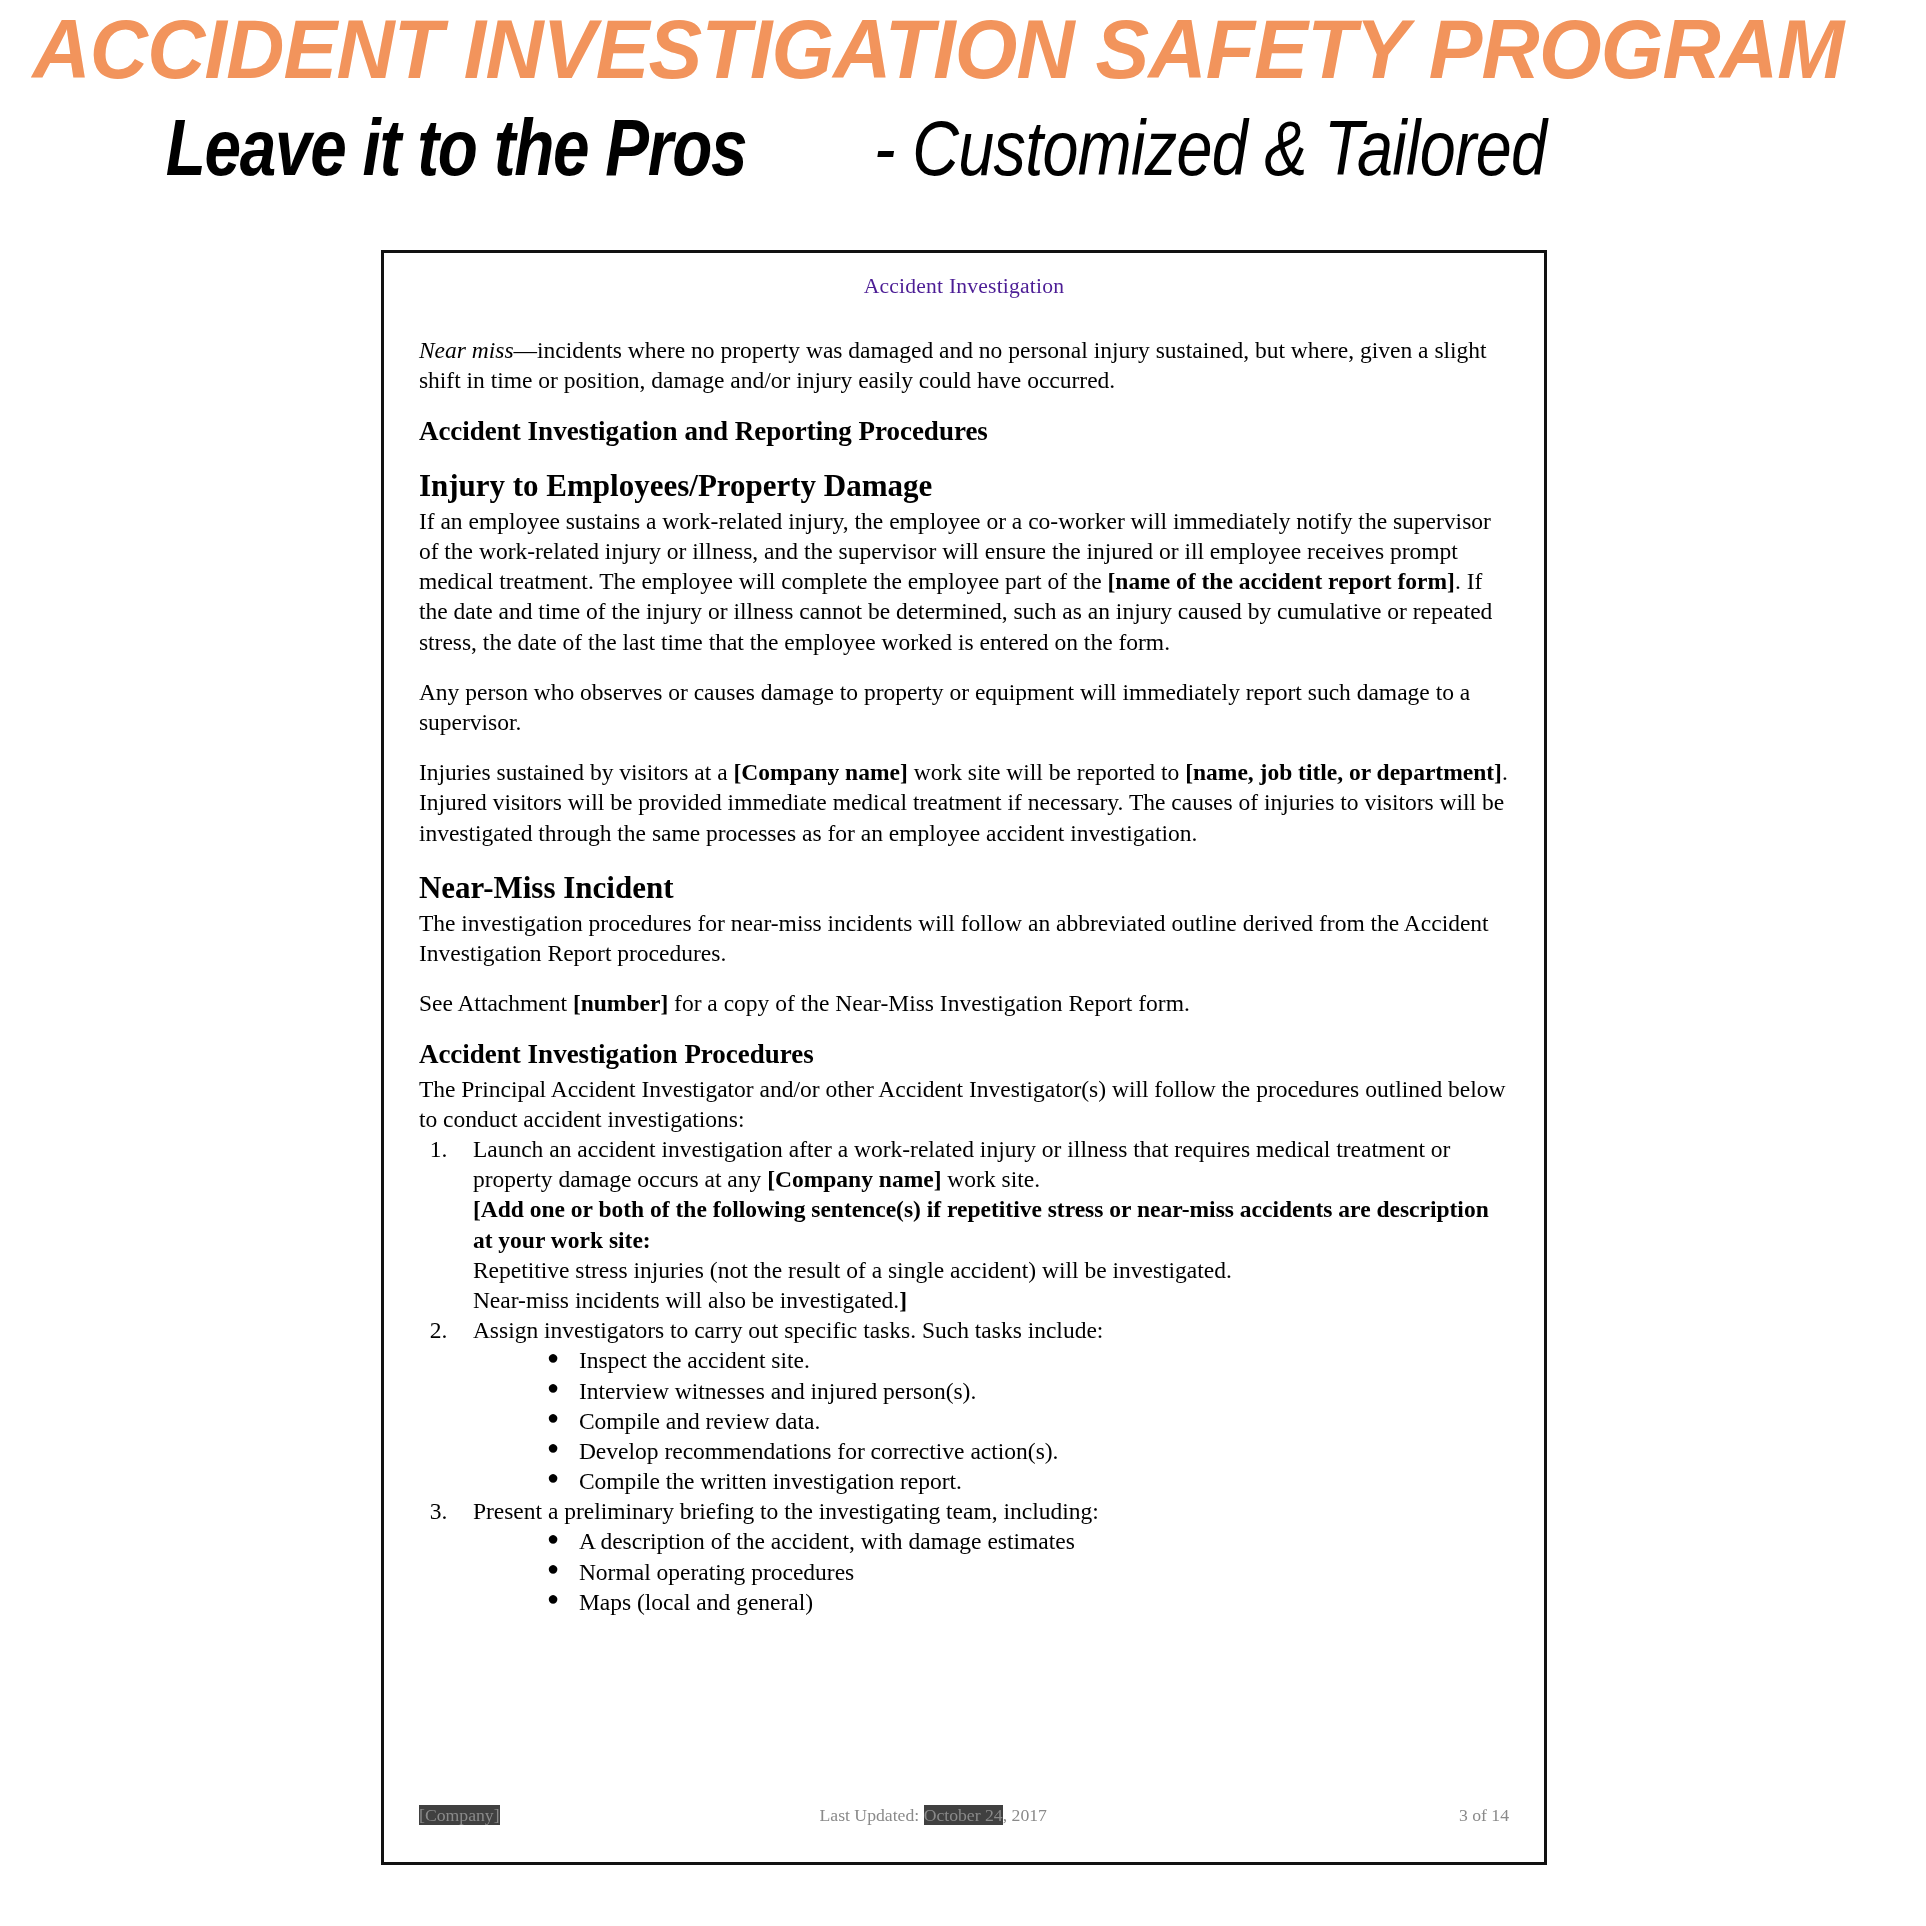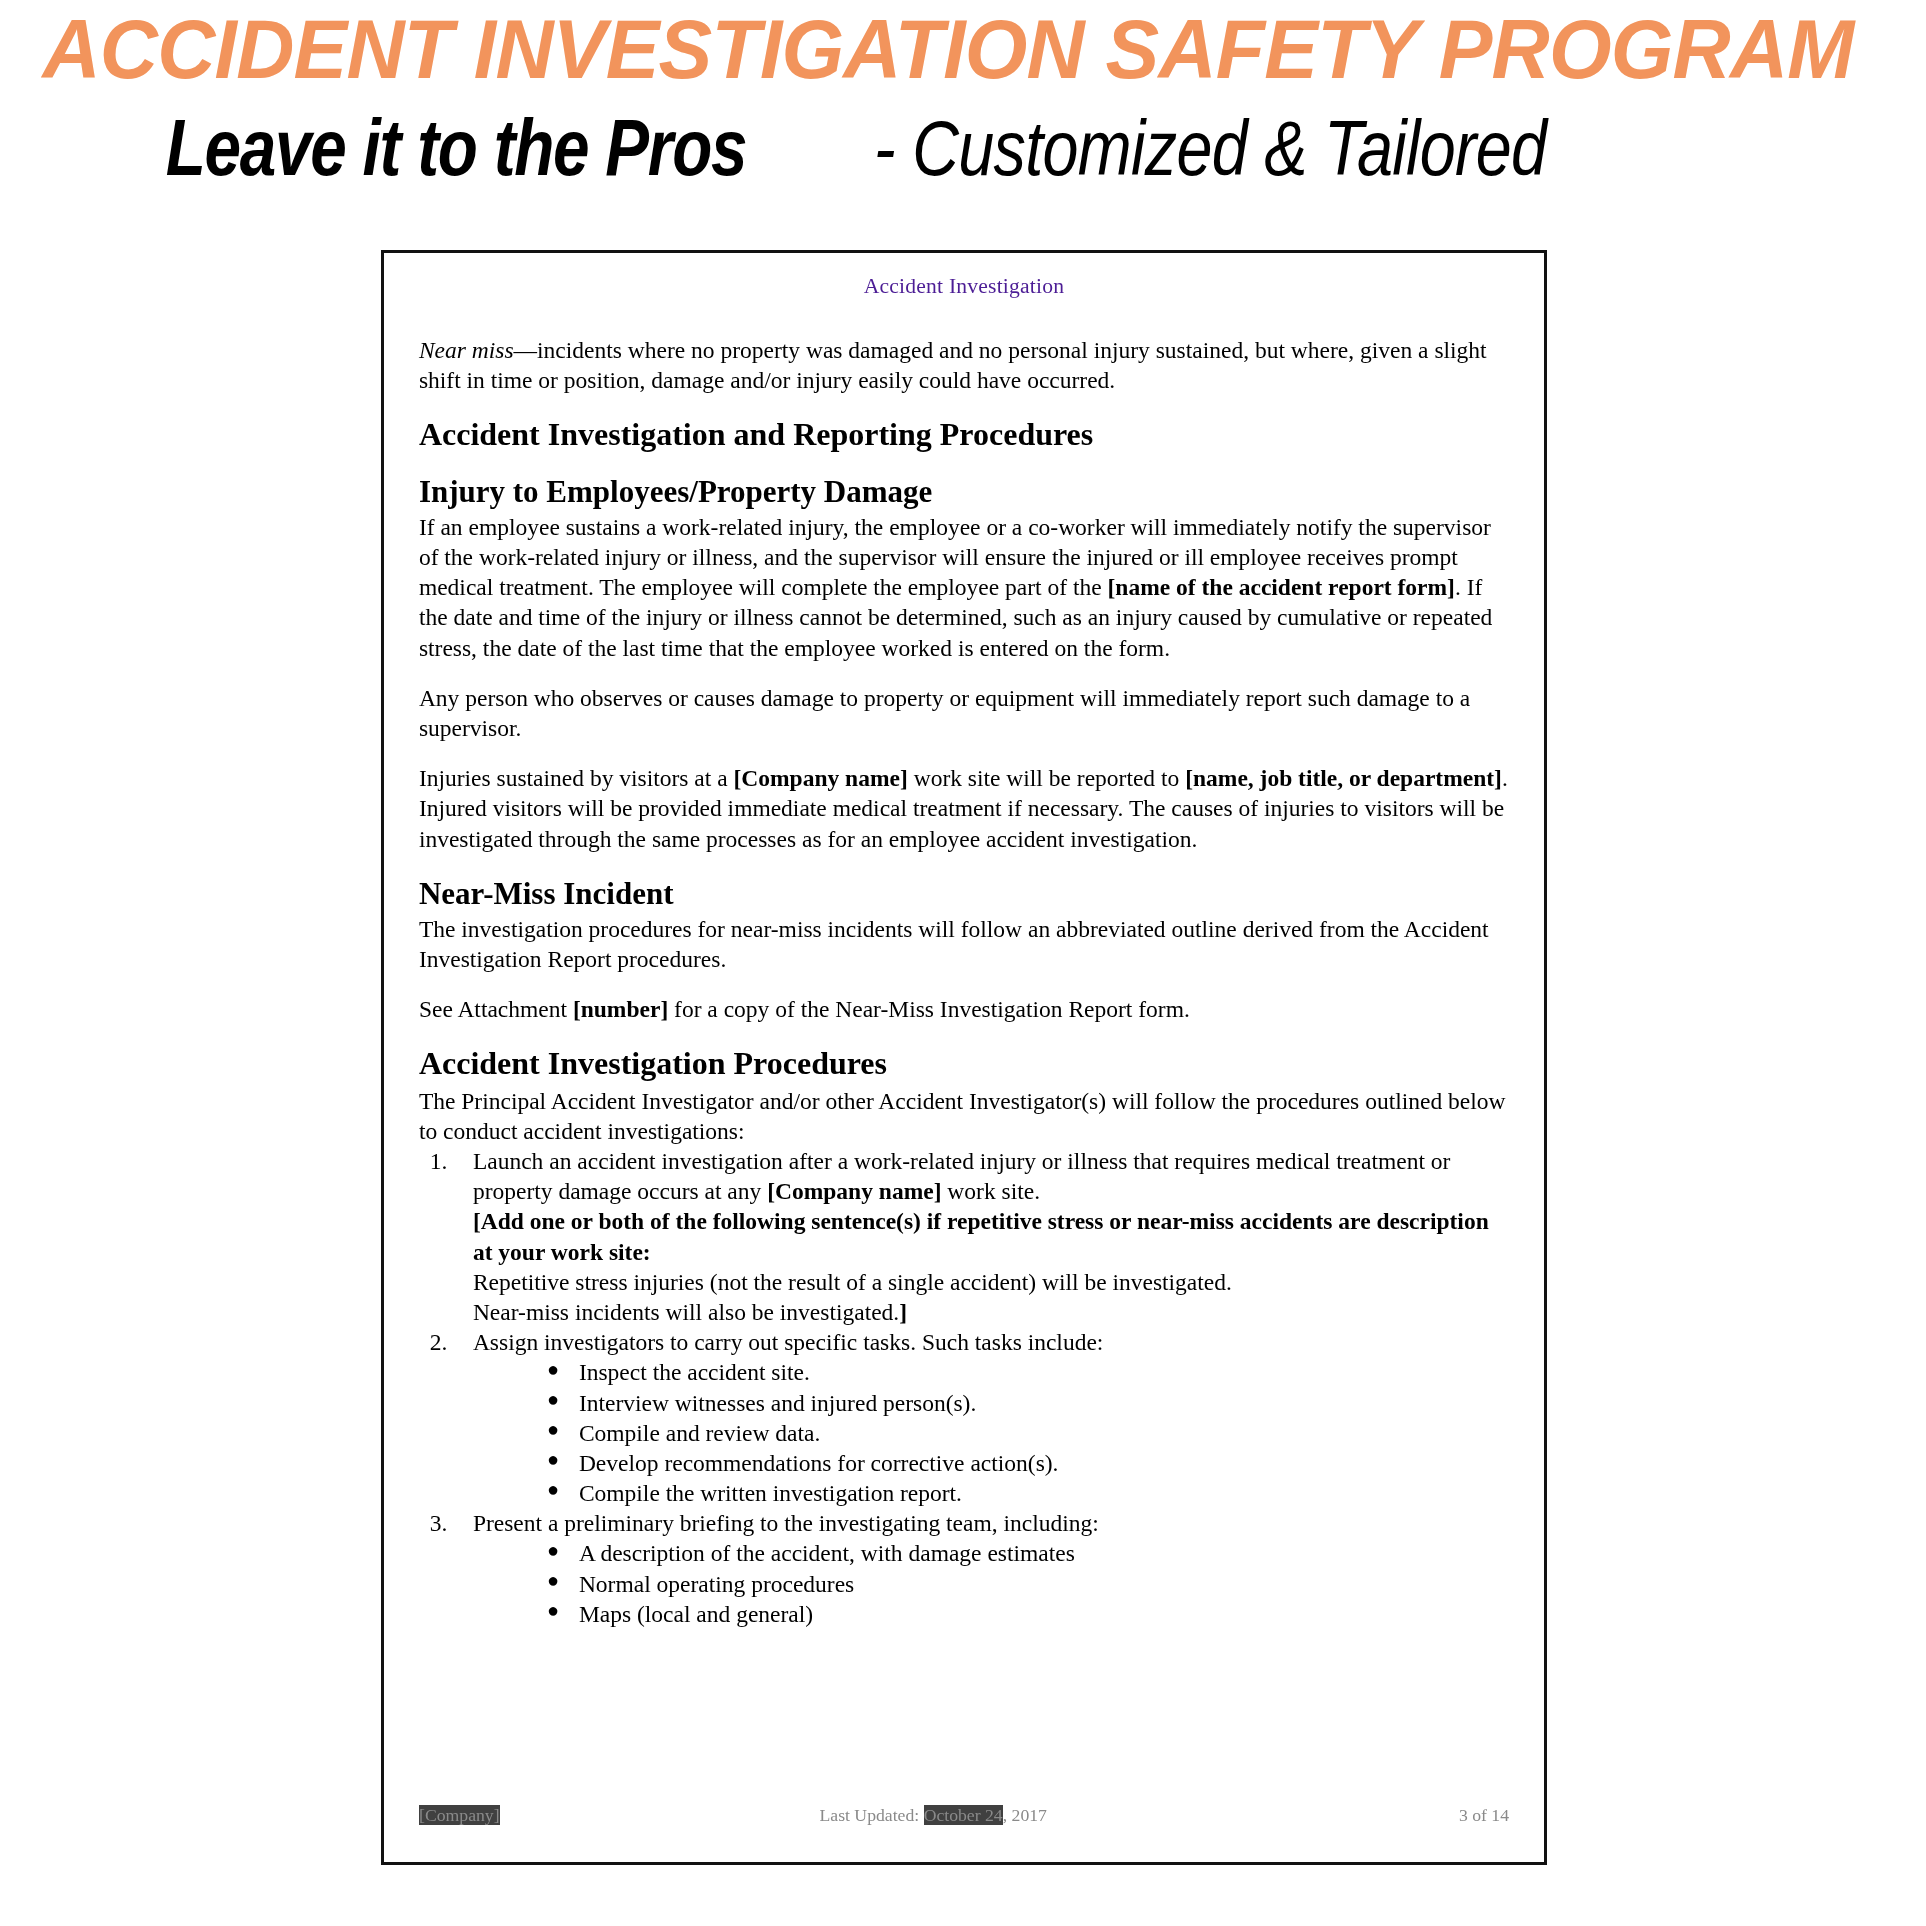--- a/index.html
+++ b/index.html
@@ -11,21 +11,21 @@
     width: 1926px;
     height: 1926px;
     font-family: "Liberation Serif", serif;
     overflow: hidden;
   }
 
   
   .banner {
     width: 1713px;
     box-sizing: border-box;
-    padding: 0 38px;
+    padding: 0 28px;
   }
   .banner-title {
     font-family: "Liberation Sans", sans-serif;
     font-weight: bold;
     font-style: italic;
     color: #F2945C;
     font-size: 83px;
     line-height: 1.0;
     letter-spacing: -0.8px;
     transform: scaleX(0.97);
@@ -100,21 +100,21 @@
 
   p.para {
     margin: 0 0 20px 0;
     text-align: left;
   }
   p.para.tight {
     margin: 0 0 0 0;
   }
 
   h2.sec {
-    font-size: 32px;
+    font-size: 27px;
     font-weight: bold;
     margin: 0 0 18.5px 0;
     line-height: 1.2;
   }
   h2.sec.nogap {
     margin-bottom: 3.1px;
   }
   h3.sub {
     font-size: 31px;
     font-weight: bold;

